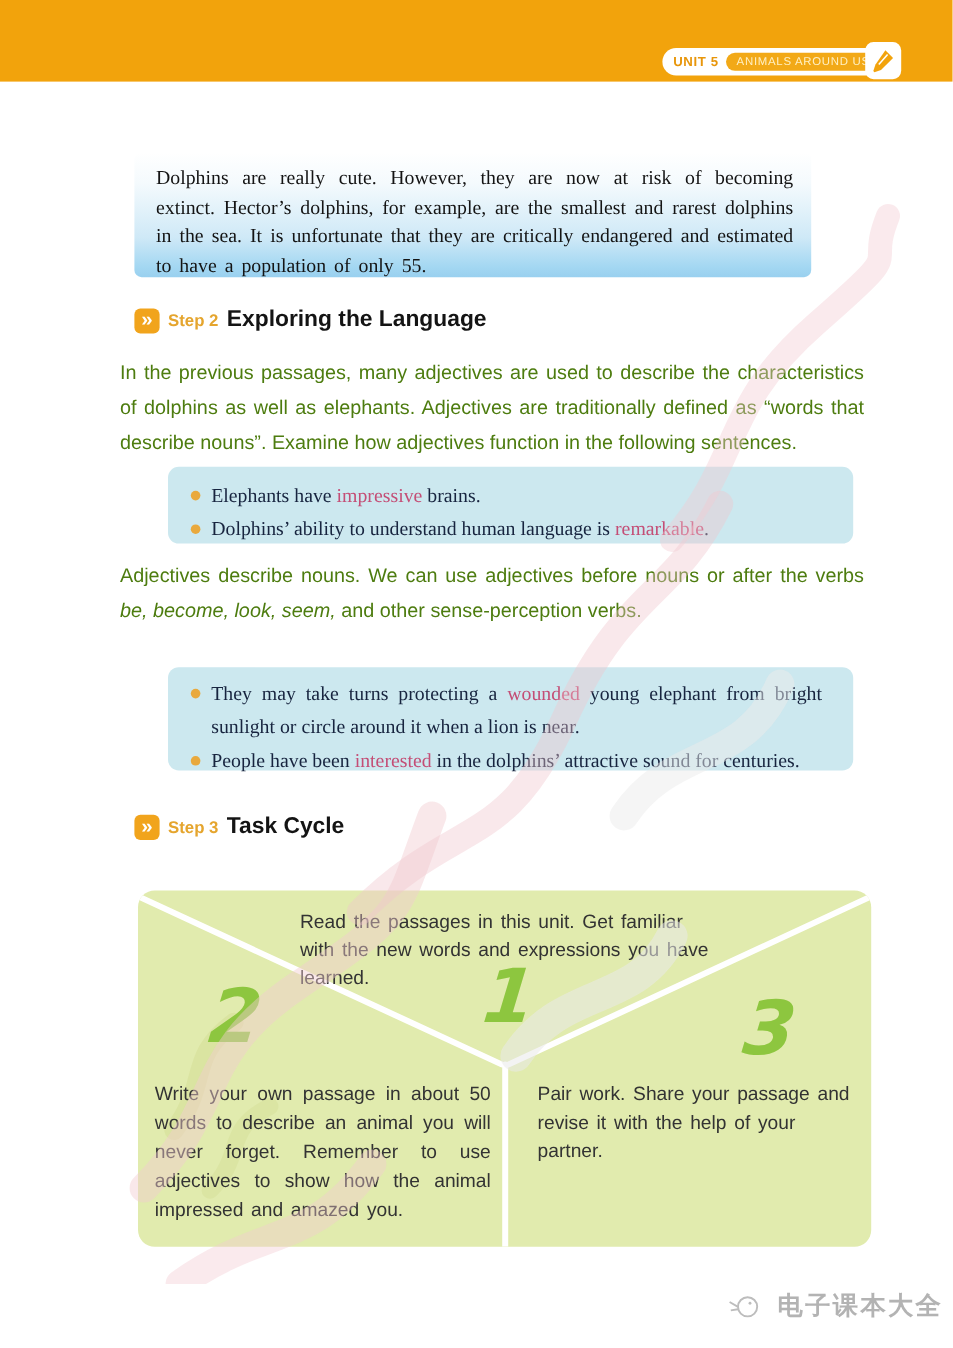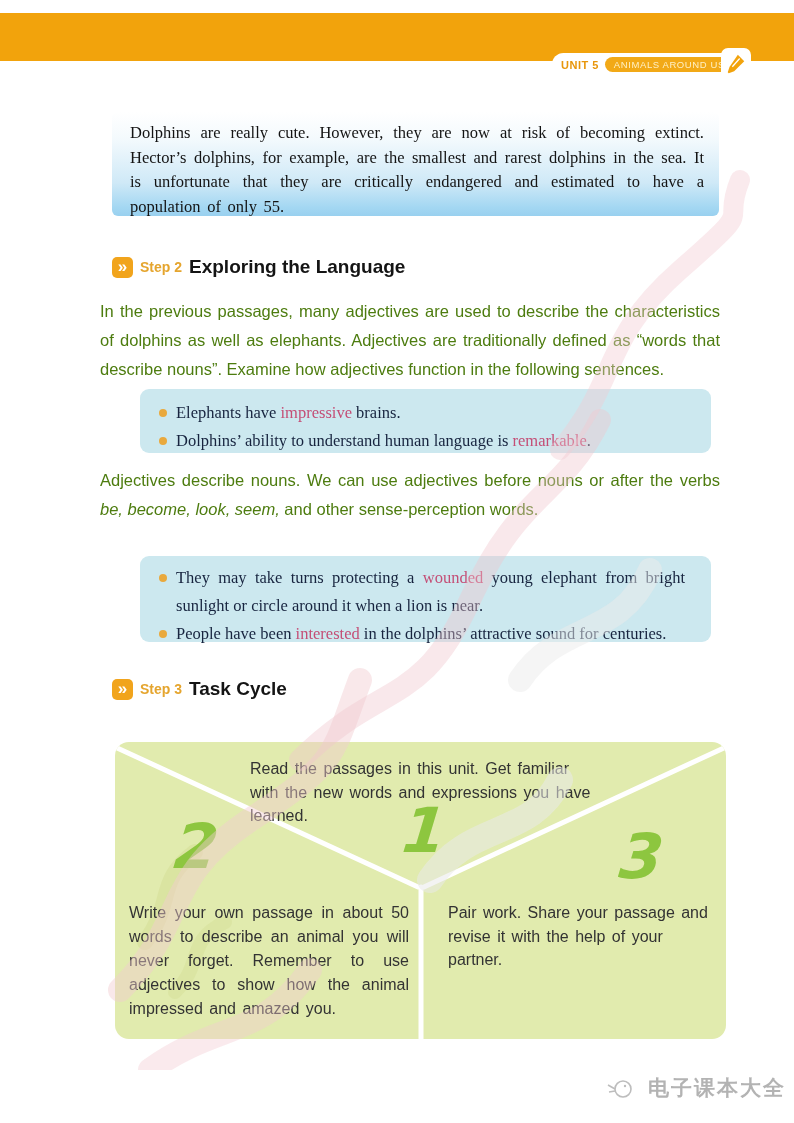--- a/index.html
+++ b/index.html
@@ -1,33 +1,33 @@
 <!DOCTYPE html>
 <html><head>
 <meta charset="utf-8">
 <style>
   html,body{margin:0;padding:0;background:#fff;}
   .page{position:relative;width:794px;height:1123px;background:#ffffff;overflow:hidden;
         font-family:"Liberation Sans",sans-serif;color:#1f1f1f;}
 
   
-  .header-bar{position:absolute;left:0;top:13px;width:794px;height:48px;background:#F2A30C;}
+  .header-bar{position:absolute;left:0;top:0;width:794px;height:68px;background:#F2A30C;}
   .unit-badge{position:absolute;left:552px;top:40px;height:23px;background:#ffffff;
               border-radius:12px;display:flex;align-items:center;padding:0 3px 0 9px;gap:6px;}
   .unit-label{font-size:11px;font-weight:bold;color:#E8960B;letter-spacing:.5px;white-space:nowrap;}
   .unit-pill{background:#F2A917;border-radius:9px;padding:2px 9px;font-size:9.5px;
              color:#FFF0C4;letter-spacing:.6px;white-space:nowrap;}
   .pen-box{position:absolute;left:721px;top:35px;width:30px;height:31px;background:#ffffff;
            border-radius:7px;display:flex;align-items:center;justify-content:center;}
 
   
   .calligraphy{position:absolute;left:0;top:120px;pointer-events:none;z-index:6;}
 
   
-  .reading-box{position:absolute;left:112px;top:112px;width:607px;height:104px;border-radius:6px;
+  .reading-box{position:absolute;left:112px;top:127px;width:564px;height:104px;border-radius:6px;
       background:linear-gradient(180deg,#ffffff 0%,#f4fafd 25%,#cfe9f7 68%,#a3d7f2 92%,#99d0ef 100%);}
   .reading-text{padding:9px 15px 0 18px;font-family:"Liberation Serif",serif;font-size:16.5px;
       line-height:24.5px;color:#141414;text-align:justify;word-spacing:2.5px;}
 
   
   .step-heading{position:absolute;display:flex;align-items:center;gap:7px;}
   .step2{left:112px;top:256px;} .step3{left:112px;top:678px;}
   .step-chevron{width:21px;height:21px;background:#F1A41C;border-radius:5px;color:#ffffff;
       font-weight:bold;font-size:17px;line-height:20px;text-align:center;}
   .step-label{font-size:14px;font-weight:bold;color:#E5A52E;}
@@ -112,21 +112,21 @@
   <div class="example-box ex1">
     <div class="bullet">
       <span class="dot"></span><span>Elephants have </span><span class="hl">impressive</span><span> brains.</span>
     </div>
     <div class="bullet">
       <span class="dot"></span><span>Dolphins’ ability to understand human language is </span><span class="hl">remarkable</span><span>.</span>
     </div>
   </div>
 
   <div class="para para-grammar">
-    <div><span>Adjectives describe nouns. We can use adjectives before nouns or after the verbs </span><span class="it">be, become, look, seem,</span><span> and other sense-perception words.</span></div>
+    <div><span>Adjectives describe nouns. We can use adjectives before nouns or after the verbs </span><span class="it">be, become, look, seem,</span><span> and other sense-perception verbs.</span></div>
   </div>
 
   <div class="example-box ex2">
     <div class="bullet">
       <span class="dot"></span><span>They may take turns protecting a </span><span class="hl">wounded</span><span> young elephant from bright sunlight or circle around it when a lion is near.</span>
     </div>
     <div class="bullet">
       <span class="dot"></span><span>People have been </span><span class="hl">interested</span><span> in the dolphins’ attractive sound for centuries.</span>
     </div>
   </div>

